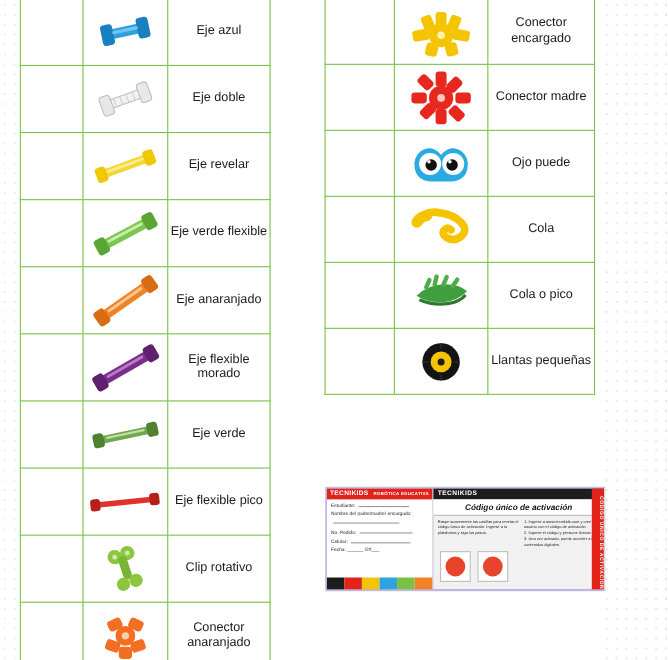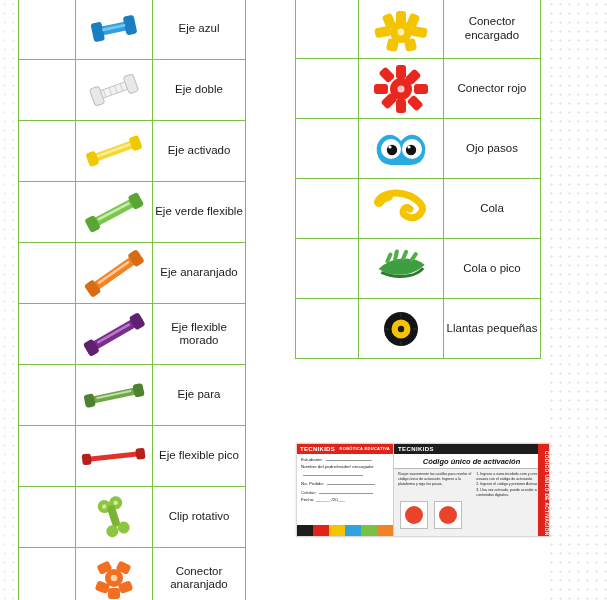--- a/index.html
+++ b/index.html
@@ -266,21 +266,21 @@
         <td class="img-cell">
           <svg class="thumb" viewBox="0 0 72 56">
             <g transform="rotate(-20 36 28)">
               <rect x="12" y="24" width="48" height="8" rx="3.5" fill="#f5d733"></rect>
               <rect x="8" y="21" width="10" height="14" rx="3" fill="#f0c800"></rect>
               <rect x="54" y="21" width="10" height="14" rx="3" fill="#f0c800"></rect>
               <rect x="18" y="26" width="36" height="2.5" rx="1.2" fill="#fdf0a0" opacity=".9"></rect>
             </g>
           </svg>
         </td>
-        <td class="name-cell">Eje activado</td>
+        <td class="name-cell">Eje revelar</td>
       </tr>
 
       <tr>
         <td class="extra-cell"></td>
         <td class="img-cell">
           <svg class="thumb" viewBox="0 0 72 56">
             <g transform="rotate(-28 36 28)">
               <rect x="10" y="24" width="52" height="9" rx="4" fill="#7ac74f"></rect>
               <rect x="6" y="21" width="11" height="15" rx="3" fill="#5aa634"></rect>
               <rect x="55" y="21" width="11" height="15" rx="3" fill="#5aa634"></rect>
@@ -326,21 +326,21 @@
         <td class="img-cell">
           <svg class="thumb" viewBox="0 0 72 56">
             <g transform="rotate(-12 36 28)">
               <rect x="10" y="25" width="52" height="7" rx="3" fill="#6fa84a"></rect>
               <rect x="6" y="22" width="10" height="13" rx="3" fill="#4f8130"></rect>
               <rect x="56" y="22" width="10" height="13" rx="3" fill="#4f8130"></rect>
               <rect x="18" y="26.5" width="36" height="2" rx="1" fill="#cde8b4" opacity=".85"></rect>
             </g>
           </svg>
         </td>
-        <td class="name-cell">Eje para</td>
+        <td class="name-cell">Eje verde</td>
       </tr>
 
       <tr>
         <td class="extra-cell"></td>
         <td class="img-cell">
           <svg class="thumb" viewBox="0 0 72 56">
             <g transform="rotate(-6 36 28)">
               <rect x="8" y="26" width="56" height="5" rx="2.4" fill="#e0322b"></rect>
               <rect x="4" y="23" width="9" height="11" rx="2.6" fill="#b61f1a"></rect>
               <rect x="58" y="23" width="9" height="11" rx="2.6" fill="#b61f1a"></rect>
@@ -423,37 +423,37 @@
               <rect x="9" y="23" width="14" height="10" rx="3"></rect>
               <rect x="49" y="23" width="14" height="10" rx="3"></rect>
               <rect x="31" y="4" width="10" height="14" rx="3" transform="rotate(45 36 28)"></rect>
               <rect x="31" y="38" width="10" height="14" rx="3" transform="rotate(45 36 28)"></rect>
               <rect x="9" y="23" width="14" height="10" rx="3" transform="rotate(45 36 28)"></rect>
               <rect x="49" y="23" width="14" height="10" rx="3" transform="rotate(45 36 28)"></rect>
             </g>
             <circle cx="36" cy="28" r="3.5" fill="#ffc7c2"></circle>
           </svg>
         </td>
-        <td class="name-cell">Conector rojo</td>
+        <td class="name-cell">Conector madre</td>
       </tr>
 
       <tr>
         <td class="extra-cell"></td>
         <td class="img-cell">
           <svg class="thumb" viewBox="0 0 72 56">
             <path d="M18 16 q-8 6 -6 16 q2 11 14 12 h20 q12 -1 14 -12 q2 -10 -6 -16 q-6 -4 -12 -1 q-4 2 -6 5 q-2 -3 -6 -5 q-6 -3 -12 1 z" fill="#29abe2"></path>
             <circle cx="26" cy="28" r="10" fill="#ffffff"></circle>
             <circle cx="47" cy="28" r="10" fill="#ffffff"></circle>
             <circle cx="27" cy="29" r="5.2" fill="#111111"></circle>
             <circle cx="46" cy="29" r="5.2" fill="#111111"></circle>
             <circle cx="25" cy="26" r="1.6" fill="#ffffff"></circle>
             <circle cx="44" cy="26" r="1.6" fill="#ffffff"></circle>
           </svg>
         </td>
-        <td class="name-cell">Ojo pasos</td>
+        <td class="name-cell">Ojo puede</td>
       </tr>
 
       <tr>
         <td class="extra-cell"></td>
         <td class="img-cell">
           <svg class="thumb" viewBox="0 0 72 56">
             <path d="M16 20 q4 -9 16 -8 q14 1 22 9 q7 7 0 13 q-6 5 -13 1 q-5 -3 -2 -7 q3 -3 6 0" fill="none" stroke="#f5c400" stroke-width="7" stroke-linecap="round"></path>
             <path d="M14 21 q3 -5 9 -6" fill="none" stroke="#f5c400" stroke-width="10" stroke-linecap="round"></path>
           </svg>
         </td>

